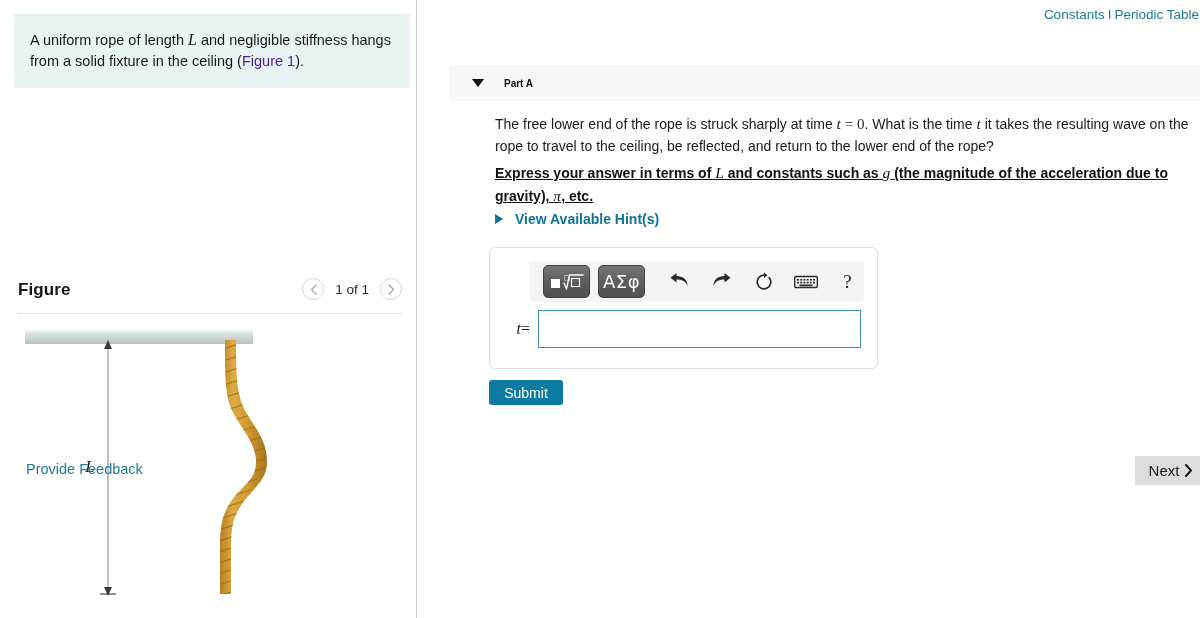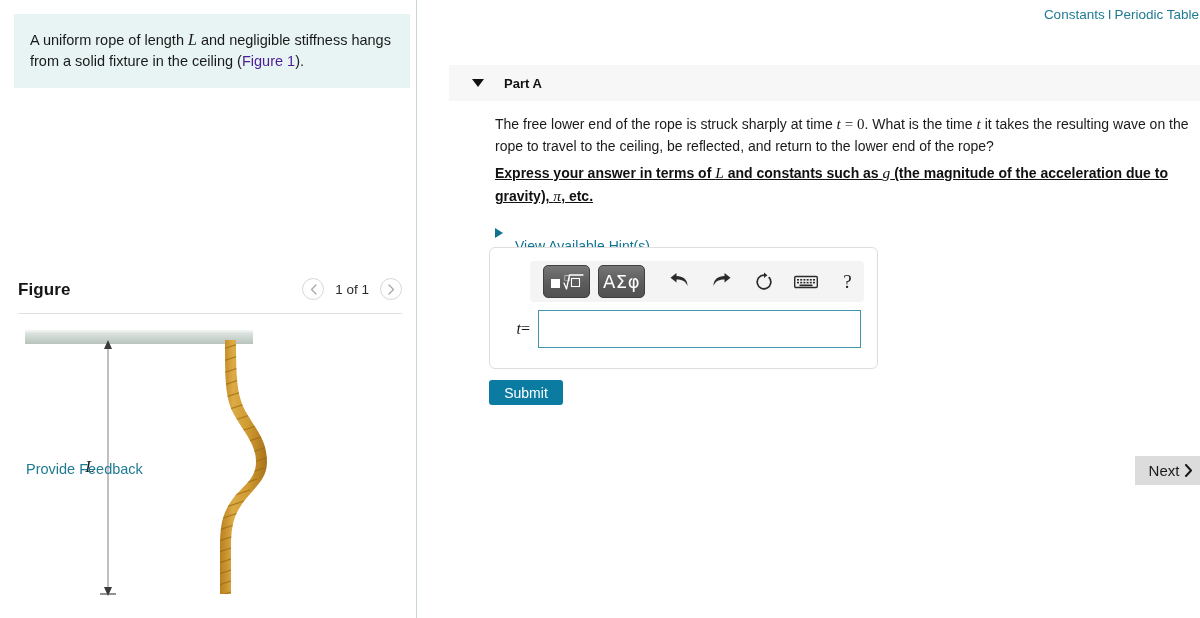--- a/index.html
+++ b/index.html
@@ -154,21 +154,21 @@
     margin-left: 23px;
     width: 0;
     height: 0;
     border-left: 6px solid transparent;
     border-right: 6px solid transparent;
     border-top: 8px solid #111;
     cursor: pointer;
   }
   .part-label {
     margin-left: 20px;
-    font-size: 13px;
+    font-size: 10px;
     font-weight: bold;
     color: #111;
   }
 
   .qtext {
     position: absolute;
     left: 71px;
     top: 112px;
     width: 705px;
     font-size: 14px;
@@ -215,22 +215,21 @@
     width: 0;
     height: 0;
     border-top: 5.5px solid transparent;
     border-bottom: 5.5px solid transparent;
     border-left: 8px solid #0f7391;
     margin-right: 12px;
   }
   .hint-text {
     color: #0f7391;
     font-size: 14px;
-    font-weight: normal;
-    margin-top: 27px;
+    font-weight: bold;
   }
 
   .answer-box {
     position: absolute;
     left: 489px;
     top: 247px;
     width: 389px;
     height: 122px;
     border: 1px solid #dedede;
     border-radius: 6px;

